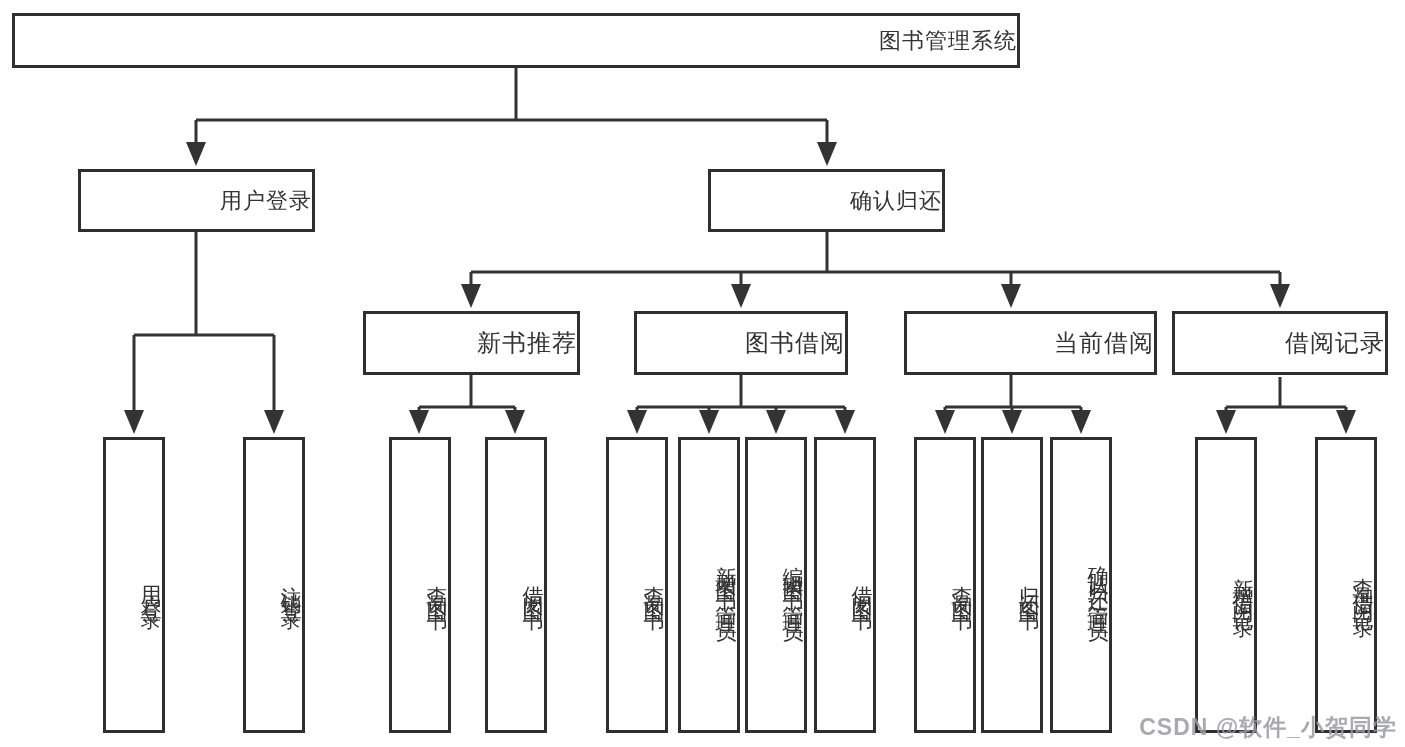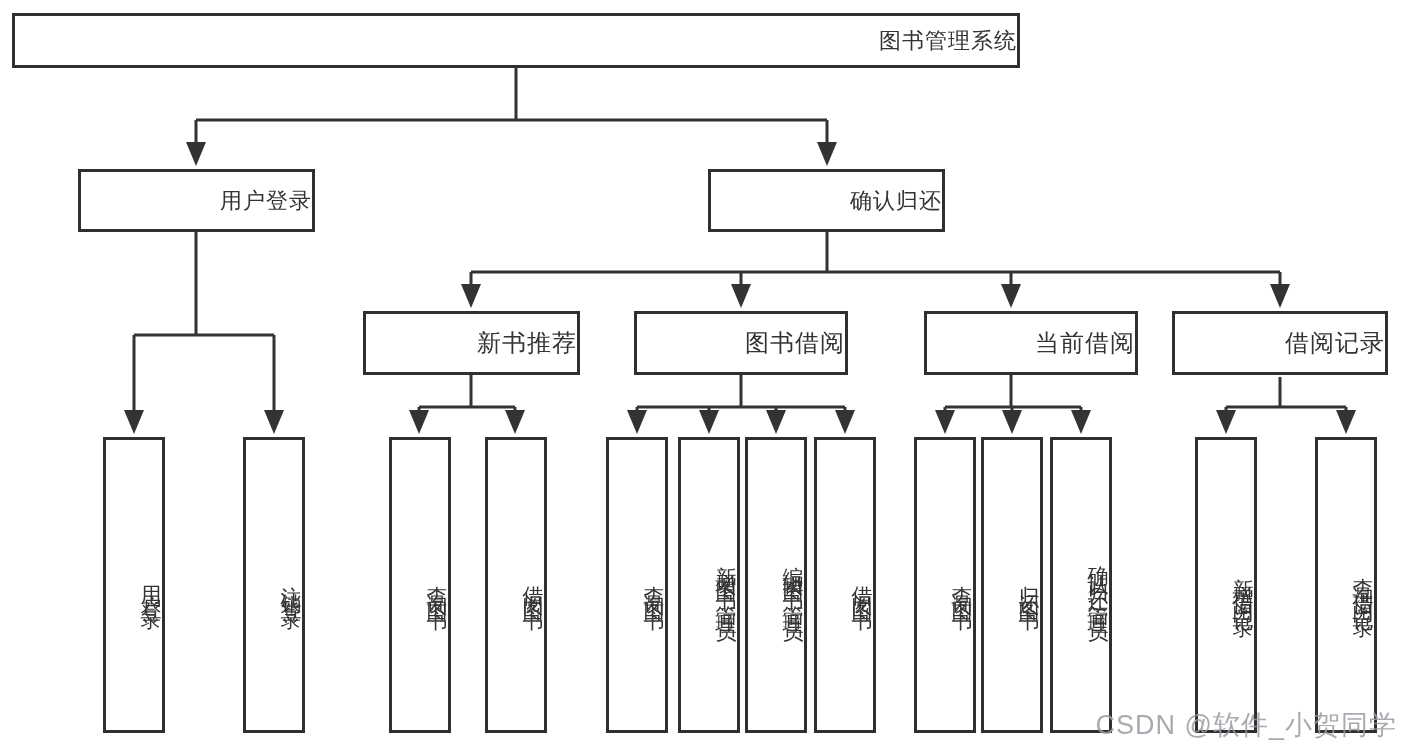--- a/index.html
+++ b/index.html
@@ -54,26 +54,27 @@
     max-height: 284px;
   }
   .label-h {
     letter-spacing: 1px;
     white-space: nowrap;
   }
   .watermark {
     position: absolute;
     right: 8px;
     bottom: 4px;
-    font-size: 27px;
+    font-size: 23px;
     color: #9b9ba3;
     opacity: 0.85;
     letter-spacing: 1px;
     z-index: 5;
     white-space: nowrap;
+    font-weight: bold;
   }
 </style>
 </head>
 <body>
 
 <div class="stage">
 
   <svg class="connectors" width="1405" height="747" viewBox="0 0 1405 747" xmlns="http://www.w3.org/2000/svg">
     <g stroke="#333333" stroke-width="3" fill="none">
 
@@ -127,21 +128,21 @@
   <div class="box box-lvl2" style="left:708px;">
     <span class="label-h">确认归还</span>
   </div>
 
   <div class="box box-lvl3" style="left:363px;width:217px;">
     <span class="label-h">新书推荐</span>
   </div>
   <div class="box box-lvl3" style="left:634px;width:214px;">
     <span class="label-h">图书借阅</span>
   </div>
-  <div class="box box-lvl3" style="left:924px;width:214px;padding-left:16px;">
+  <div class="box box-lvl3" style="left:904px;width:253px;padding-left:16px;">
     <span class="label-h">当前借阅</span>
   </div>
   <div class="box box-lvl3" style="left:1172px;width:216px;">
     <span class="label-h">借阅记录</span>
   </div>
 
   <div class="box box-leaf" style="left:103px;">
     <span class="label-v">用户登录</span>
   </div>
   <div class="box box-leaf" style="left:243px;">

